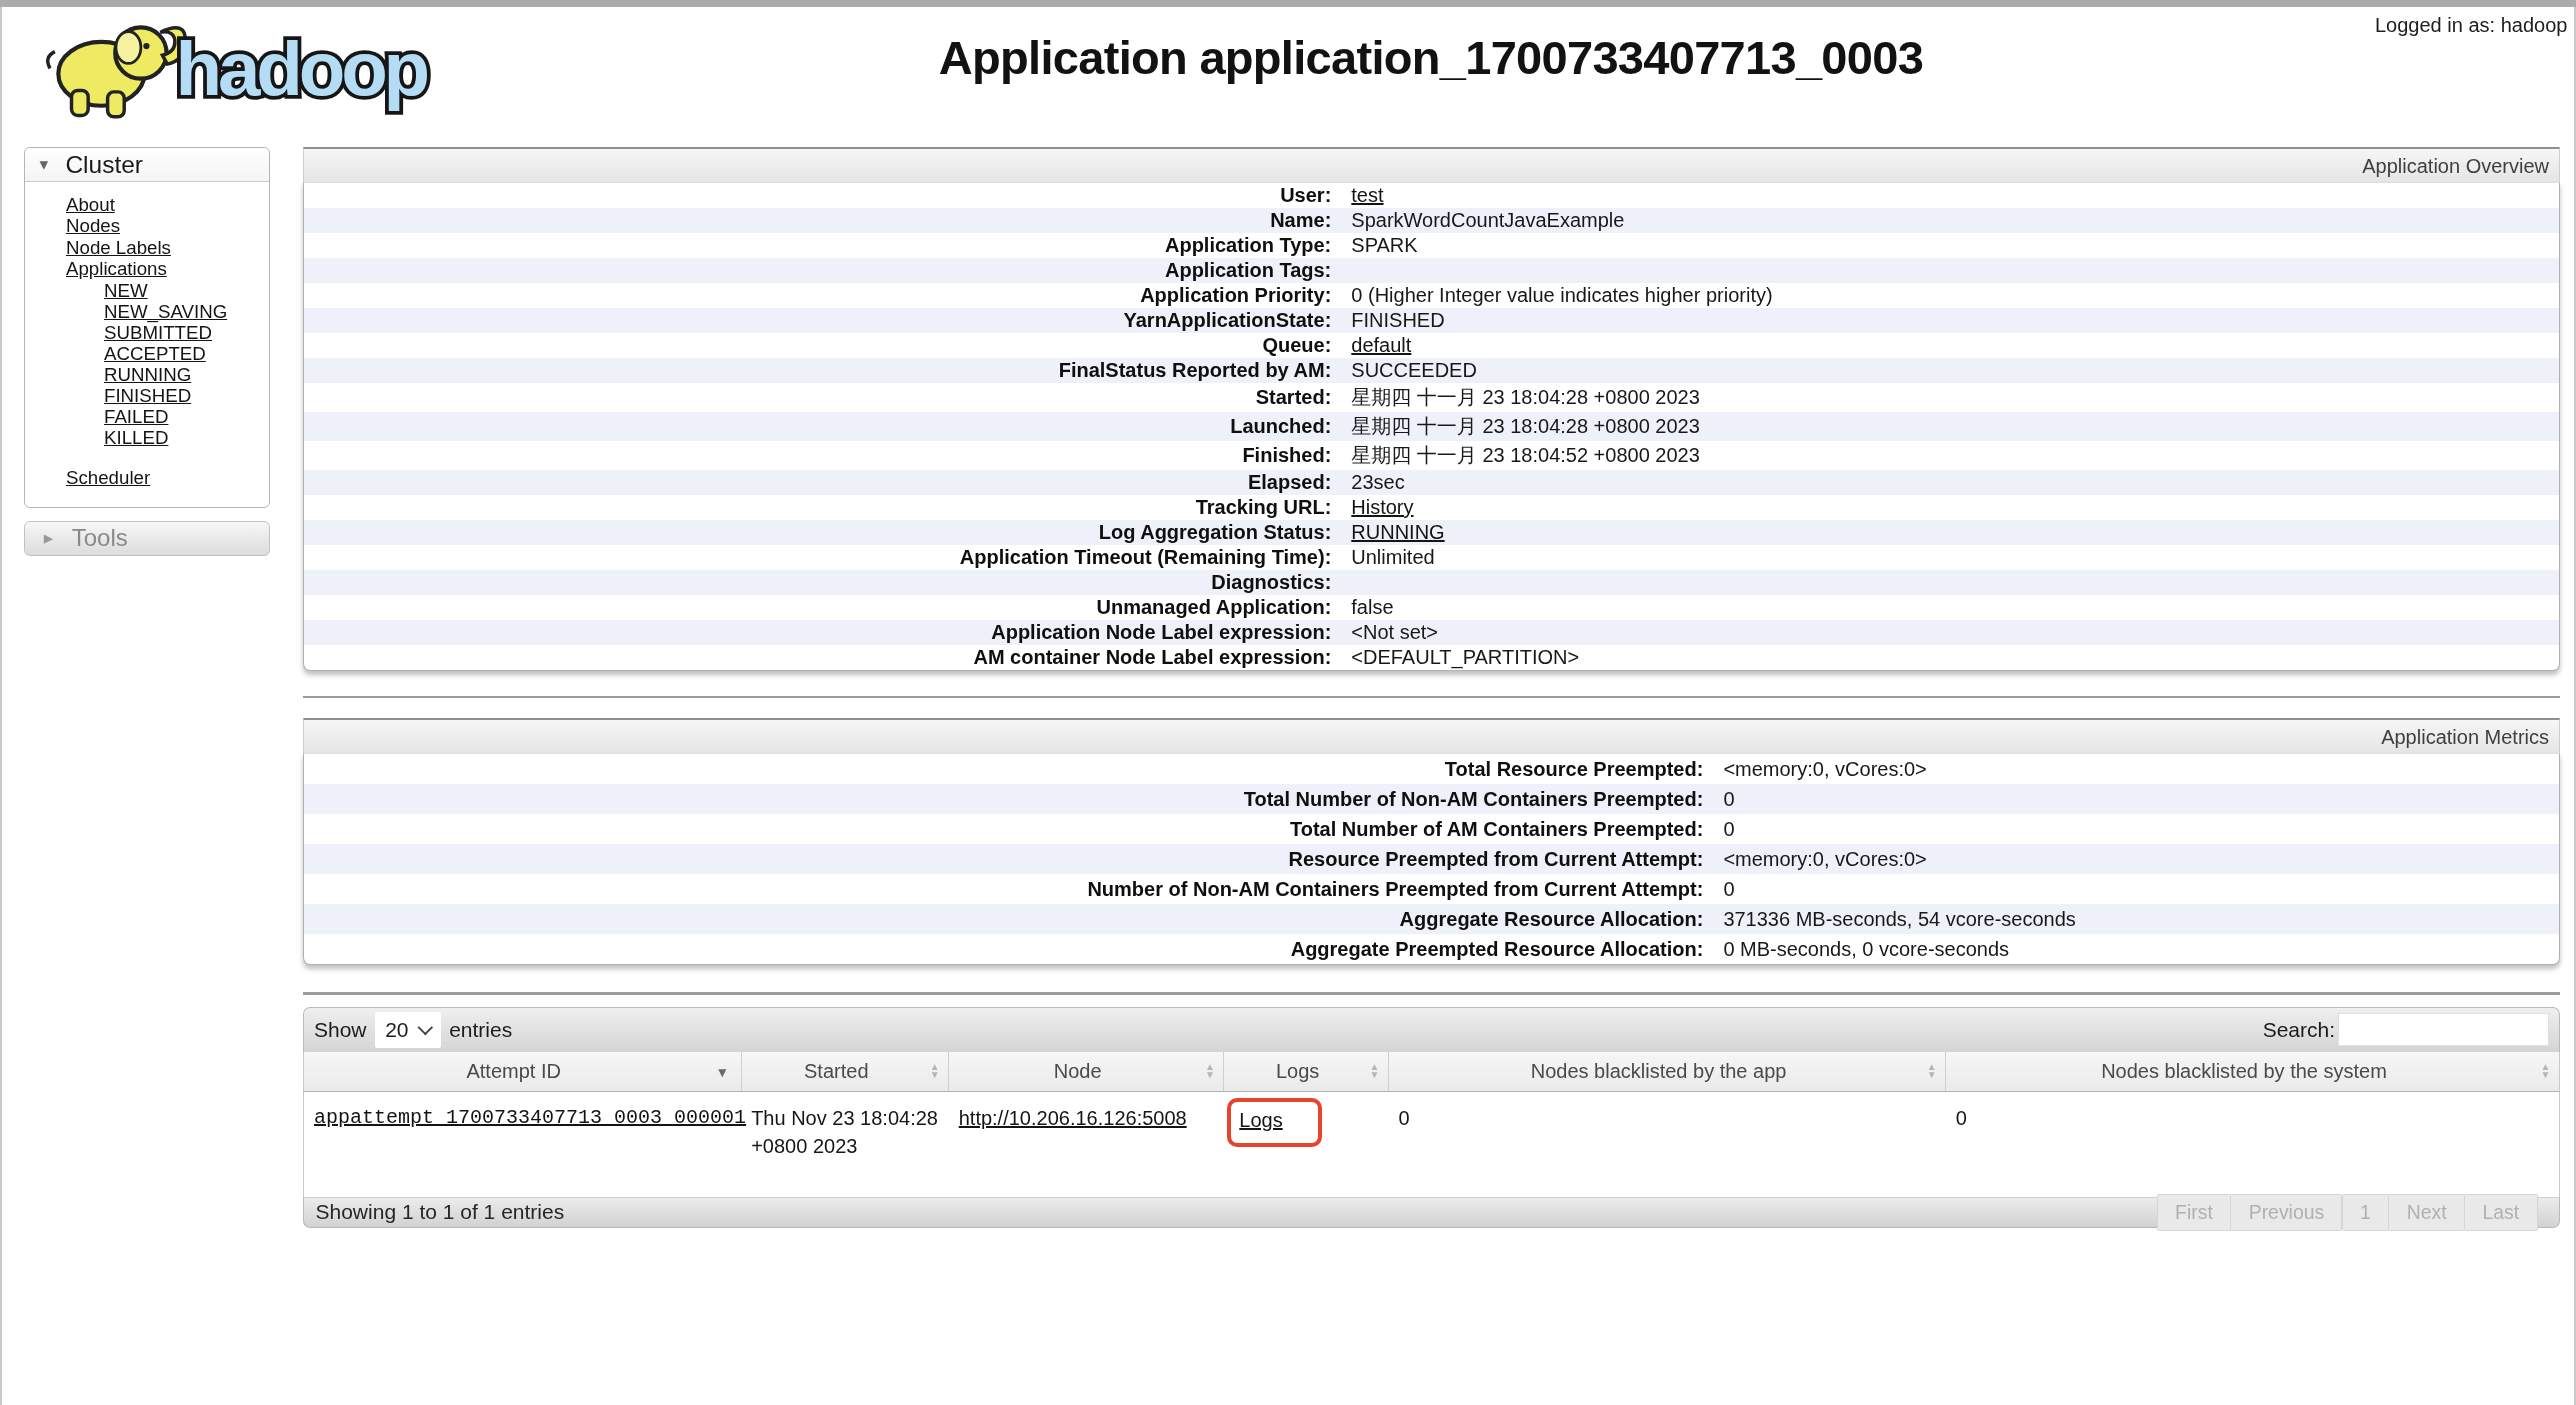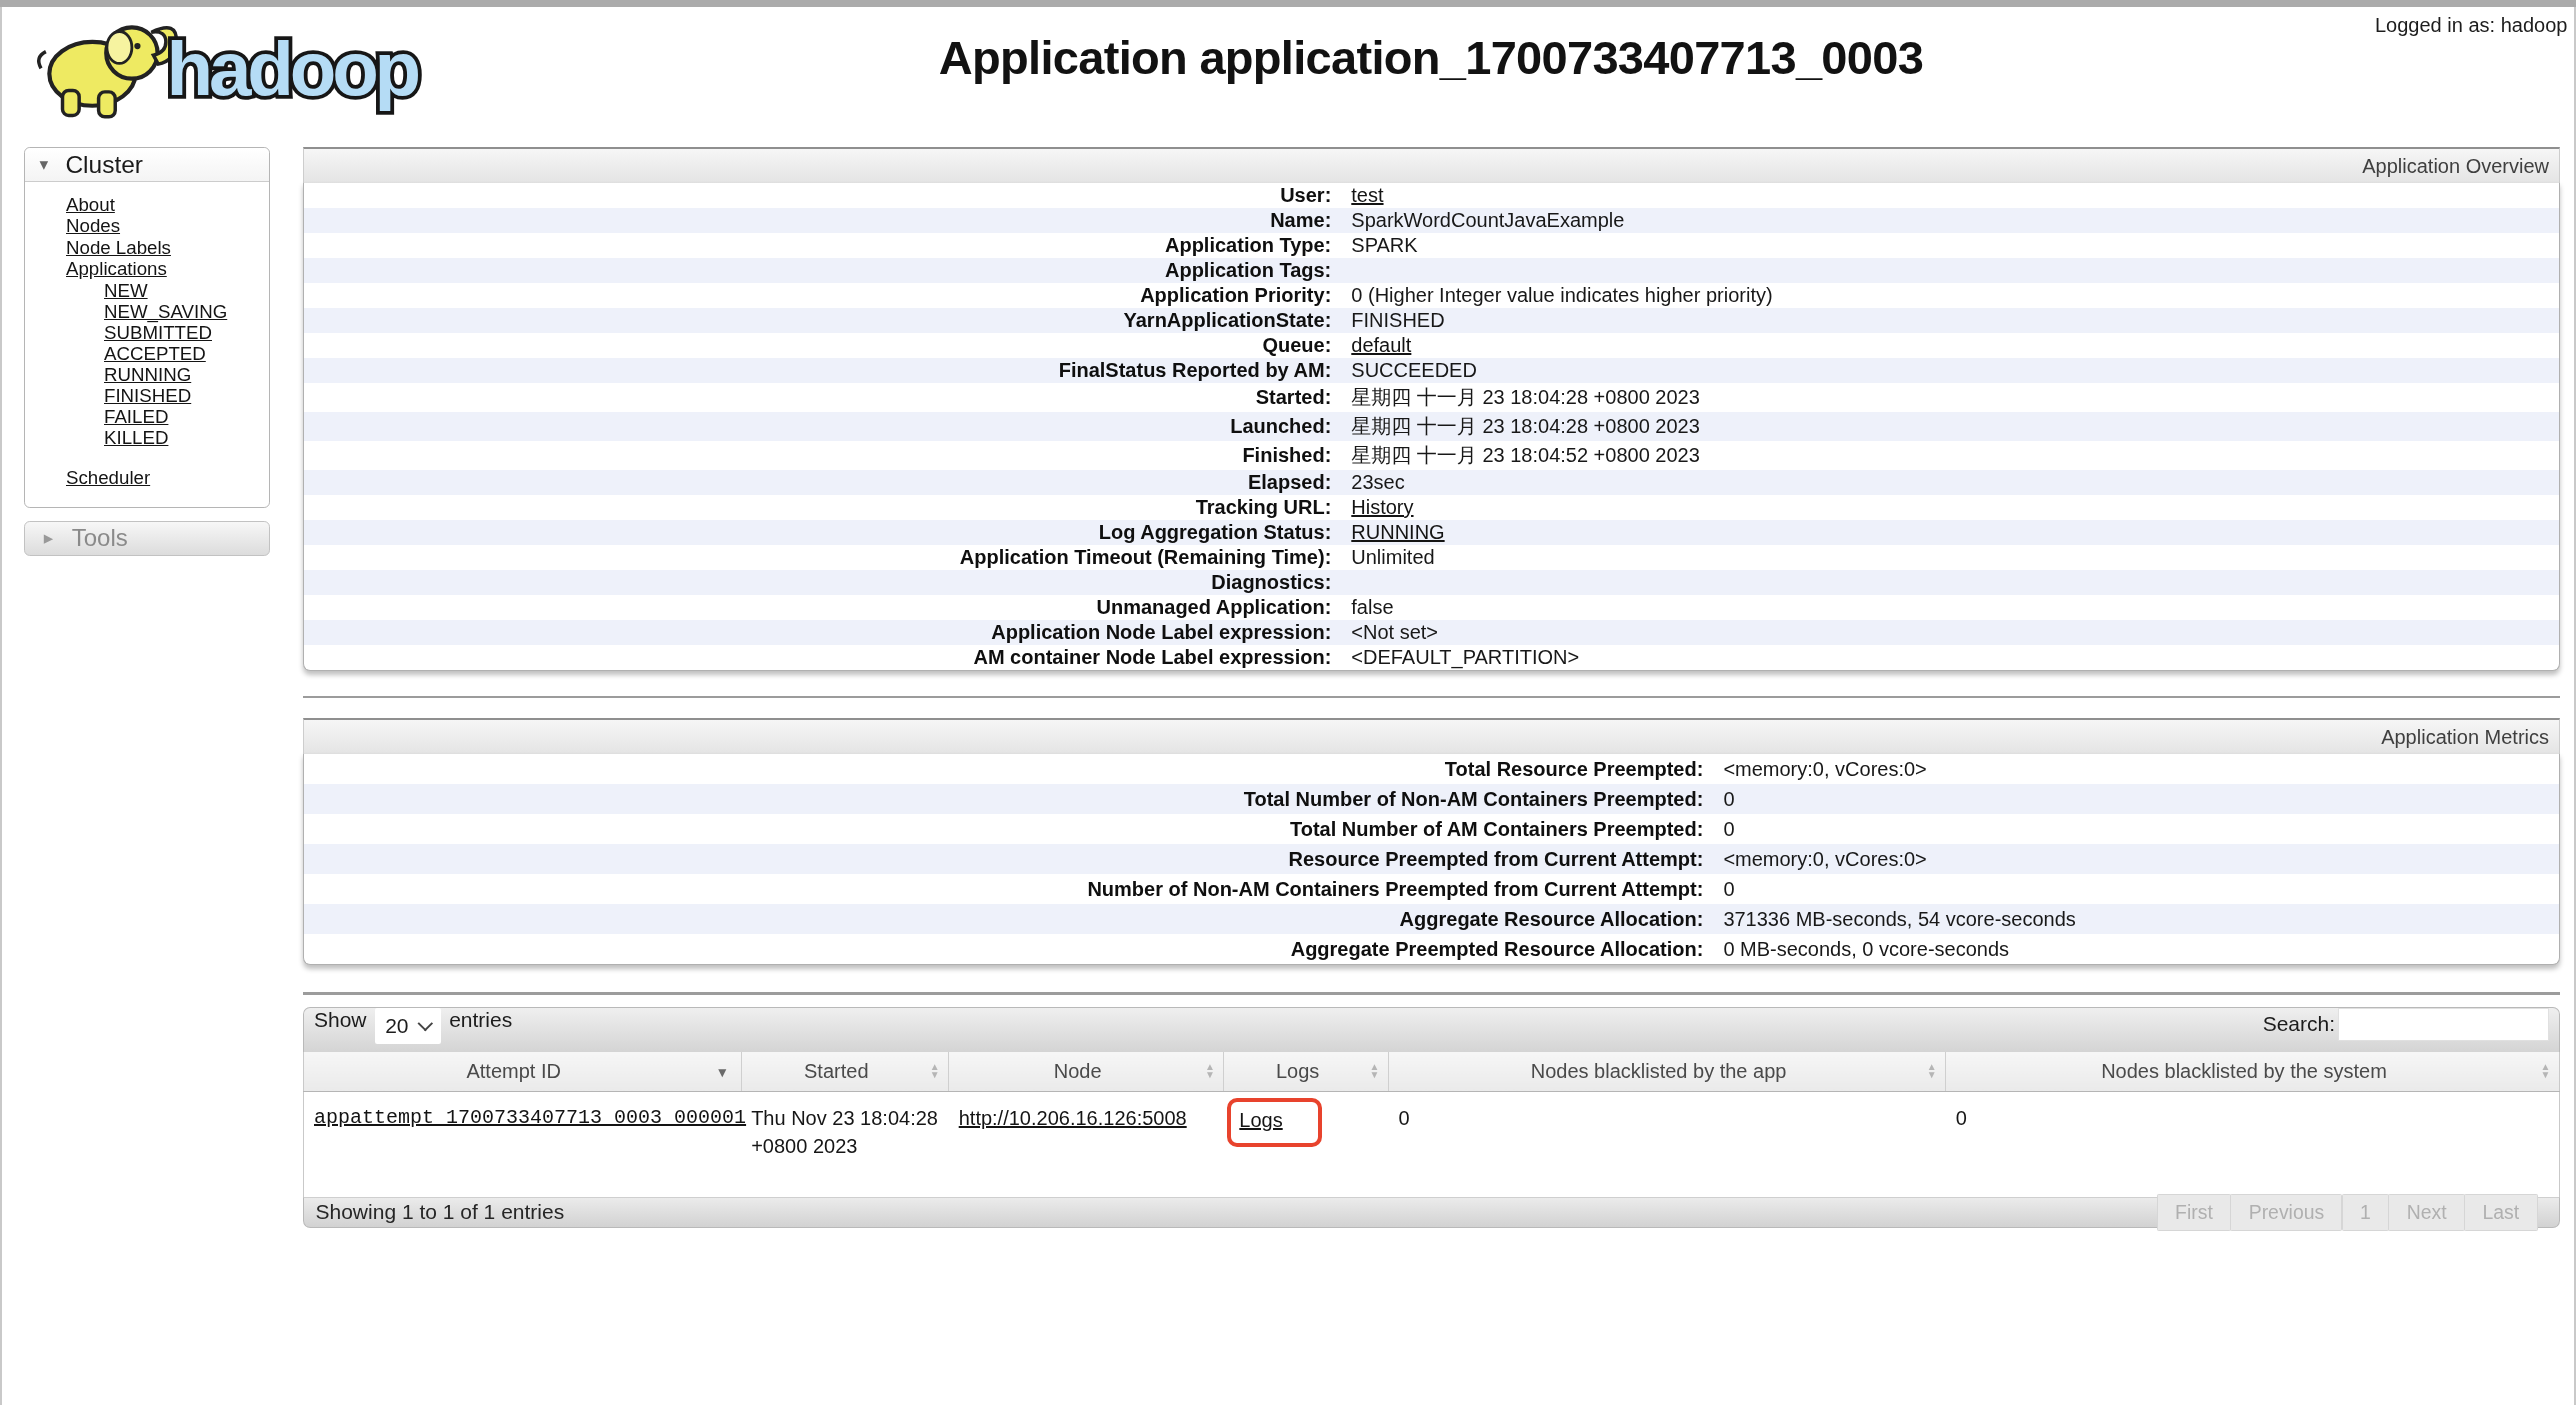--- a/index.html
+++ b/index.html
@@ -7,21 +7,21 @@
     position:relative;width:2576px;height:1405px;background:#fff;
     font-family:"Liberation Sans", sans-serif;color:#161616;overflow:hidden;
   }
   a{cursor:pointer;}
   
   .frame-top{position:absolute;left:0;top:0;width:2576px;height:6.5px;background:#ababab;}
   .frame-left{position:absolute;left:0;top:6.5px;width:2.2px;height:1399px;background:#c9c9c9;}
   .frame-right{position:absolute;right:0;top:6.5px;width:2.2px;height:1399px;background:#c9c9c9;}
 
   
-  .logo{position:absolute;left:26px;top:10px;}
+  .logo{position:absolute;left:35px;top:10px;}
   .page-title{position:absolute;left:302px;top:30px;width:2258px;text-align:center;
     font-size:47px;font-weight:bold;color:#121212;letter-spacing:-0.7px;}
   .login-info{position:absolute;top:14.4px;right:8.6px;font-size:20px;color:#1d1d1d;}
 
   
   .sidebar{position:absolute;left:24px;top:147px;width:246px;}
   .cluster-box{border:0.7px solid #b5b5b5;border-radius:5.8px;background:#fff;padding-bottom:18.7px;}
   .cluster-head{display:flex;align-items:center;height:33px;border-bottom:0.7px solid #ccc;
     padding-left:14.4px;font-size:24.5px;color:#1a1a1a;background:linear-gradient(#ffffff,#f4f4f4);border-radius:5.8px 5.8px 0 0;}
   .tri-down{font-size:17.3px;color:#666;margin-right:17.3px;}
@@ -48,21 +48,21 @@
   table.kv.metrics th{width:62.5%;}
   table.kv td{text-align:left;padding-left:10px;color:#181818;}
   table.kv tr:nth-child(even){background:#eef1fa;}
   hr.sep{height:2.9px;background:#9c9c9c;border:0;margin:24.5px 0 0 0;}
   .metrics-sec{margin-top:20px;}
   hr.sep2{height:2.9px;background:#9c9c9c;border:0;margin:27px 0 0 0;}
 
   
   .attempts-block{margin-top:11.5px;}
   .dt-top{height:45px;border:0.7px solid #b9b9b9;border-bottom:0;border-radius:7.2px 7.2px 0 0;
-    background:linear-gradient(#efefef,#d4d4d4);display:flex;align-items:flex-start;
+    background:linear-gradient(#efefef,#d4d4d4);display:flex;align-items:center;
     padding:0 10px;box-sizing:border-box;font-size:21px;color:#1c1c1c;}
   .select-box{height:36px;background:#fff;border-radius:2.2px;display:flex;align-items:center;
     gap:11.5px;padding:0 10px;margin:0 8.6px;font-size:21px;}
   .chev{width:8.6px;height:8.6px;border-right:2.2px solid #444;border-bottom:2.2px solid #444;
     transform:rotate(45deg);margin-top:-4.3px;}
   .search-wrap{margin-left:auto;display:flex;align-items:center;gap:3px;}
   .search-input{width:205px;height:29px;background:#fff;border:0.7px solid #e0e0e0;outline:none;font-size:19.4px;}
 
   table.attempts{width:100%;border-collapse:collapse;table-layout:fixed;
     border-left:0.7px solid #c9c9c9;border-right:0.7px solid #c9c9c9;}

